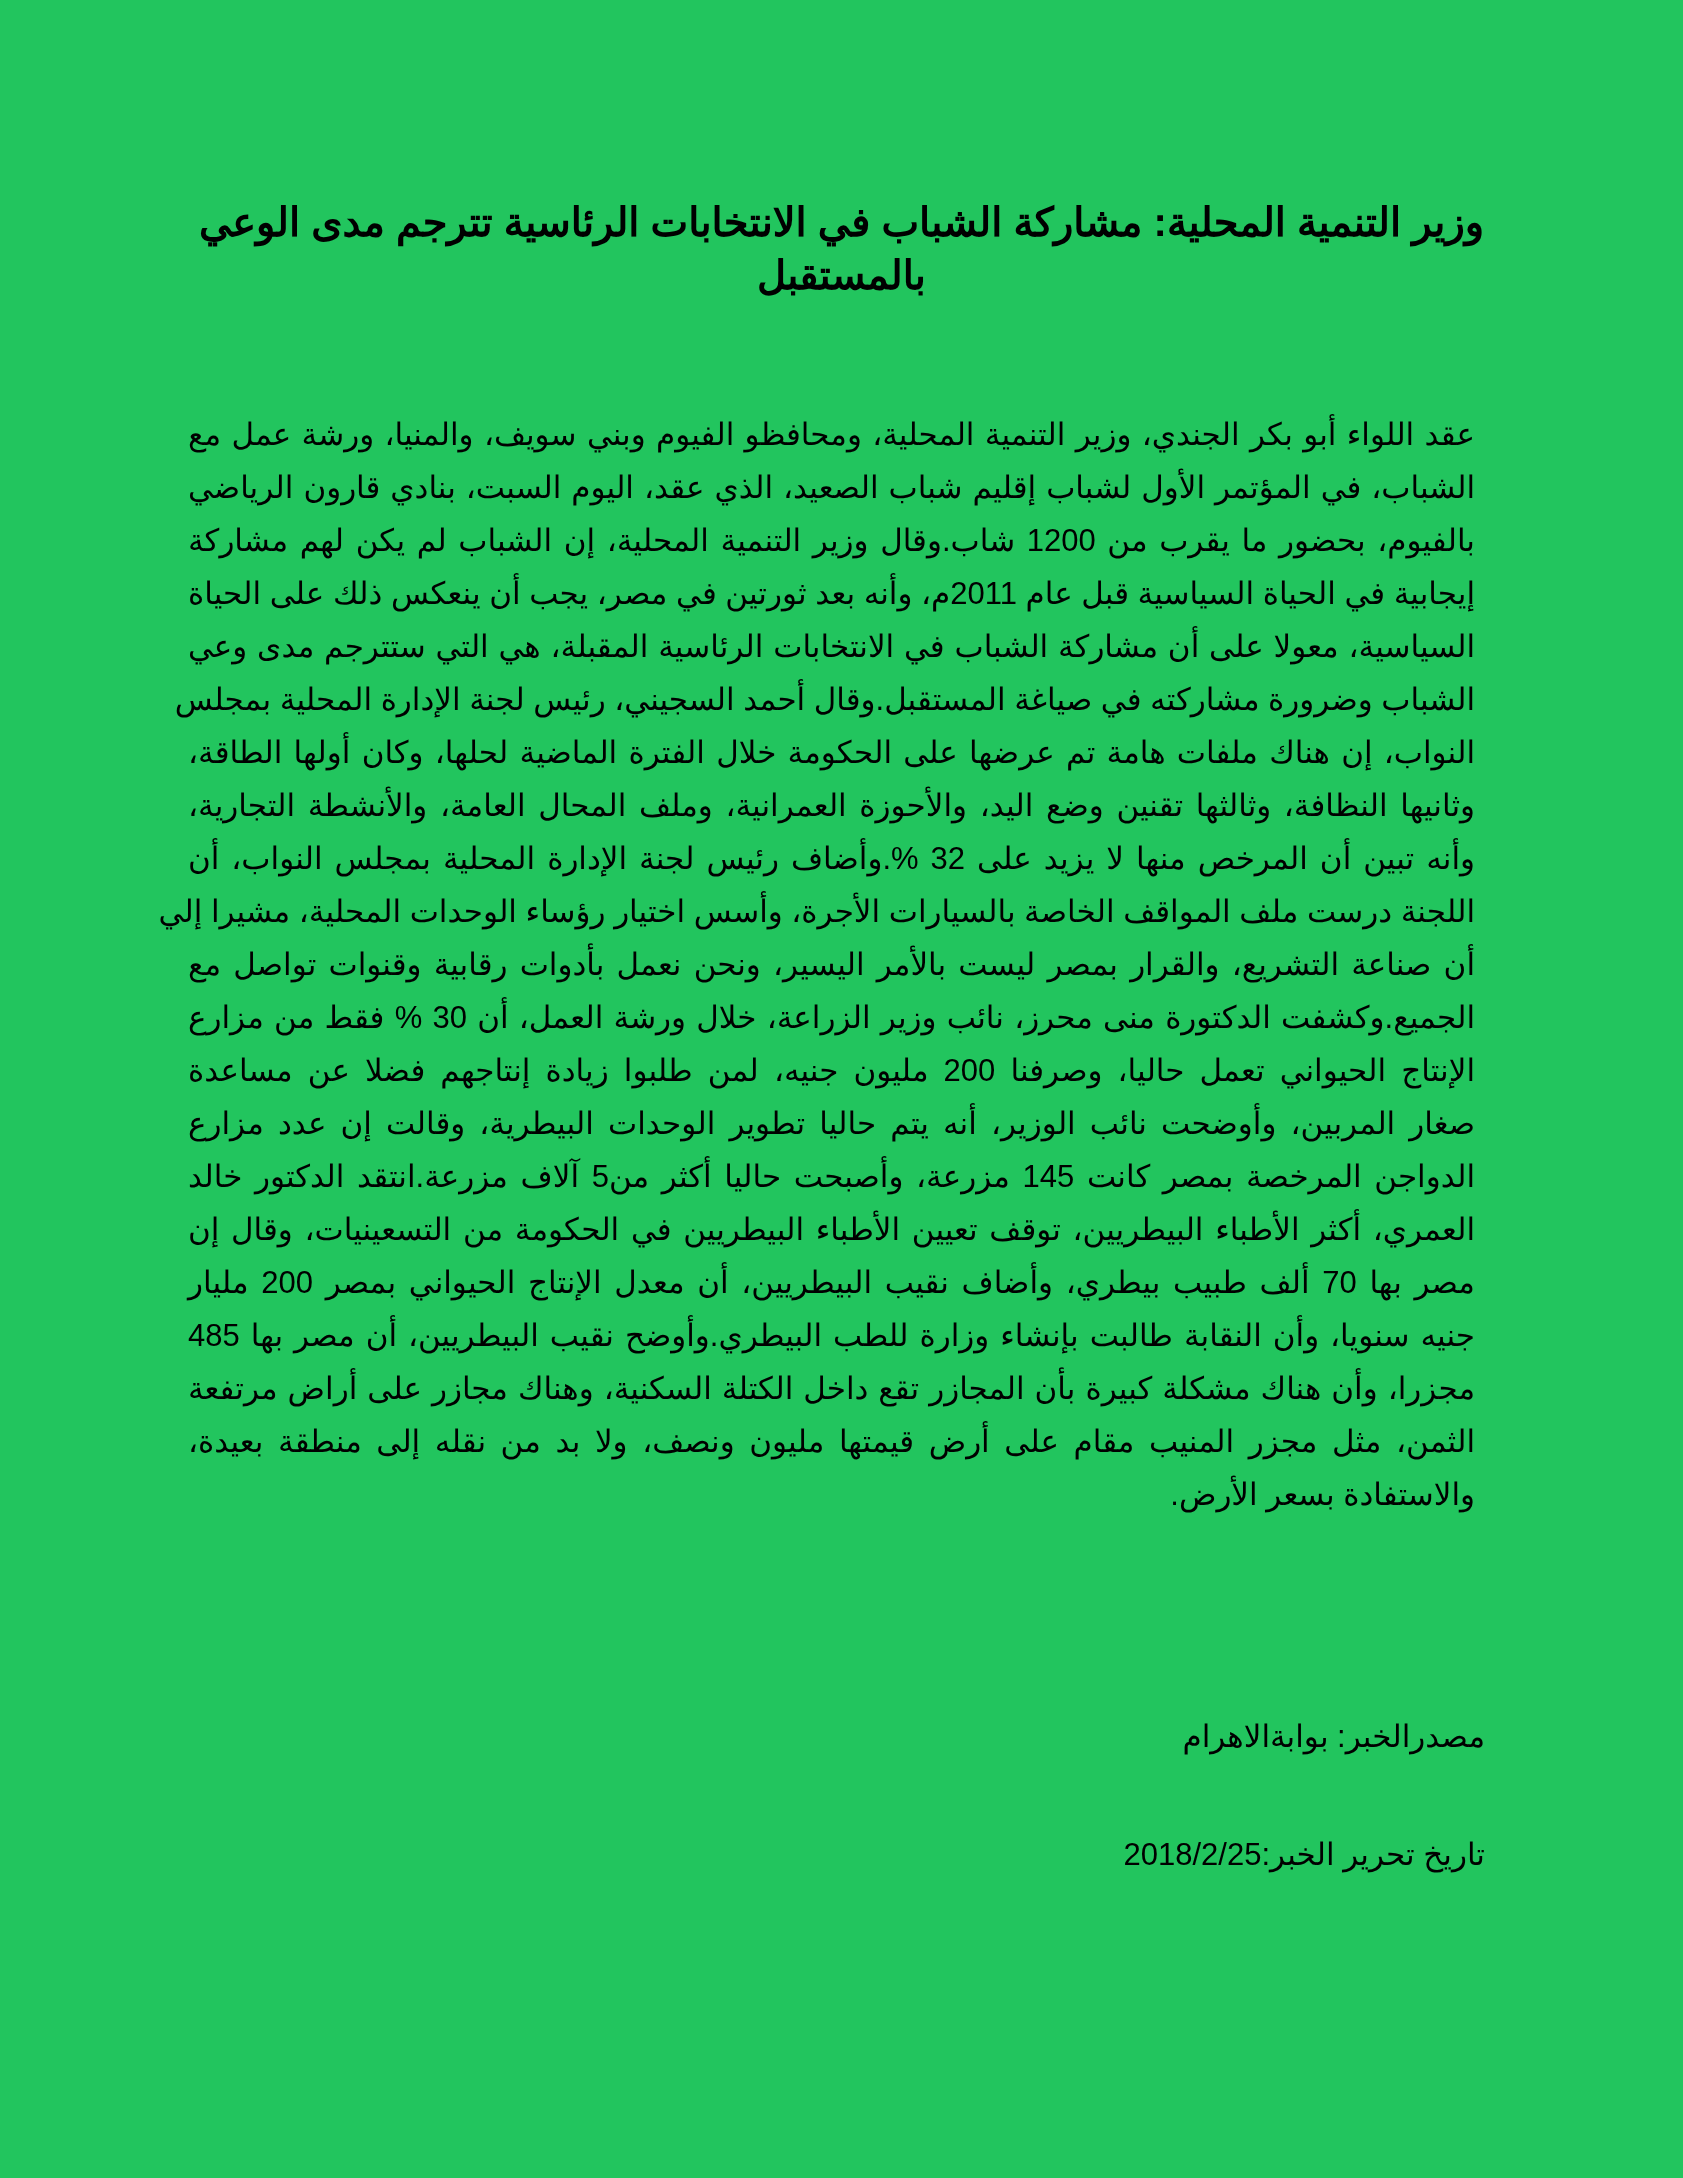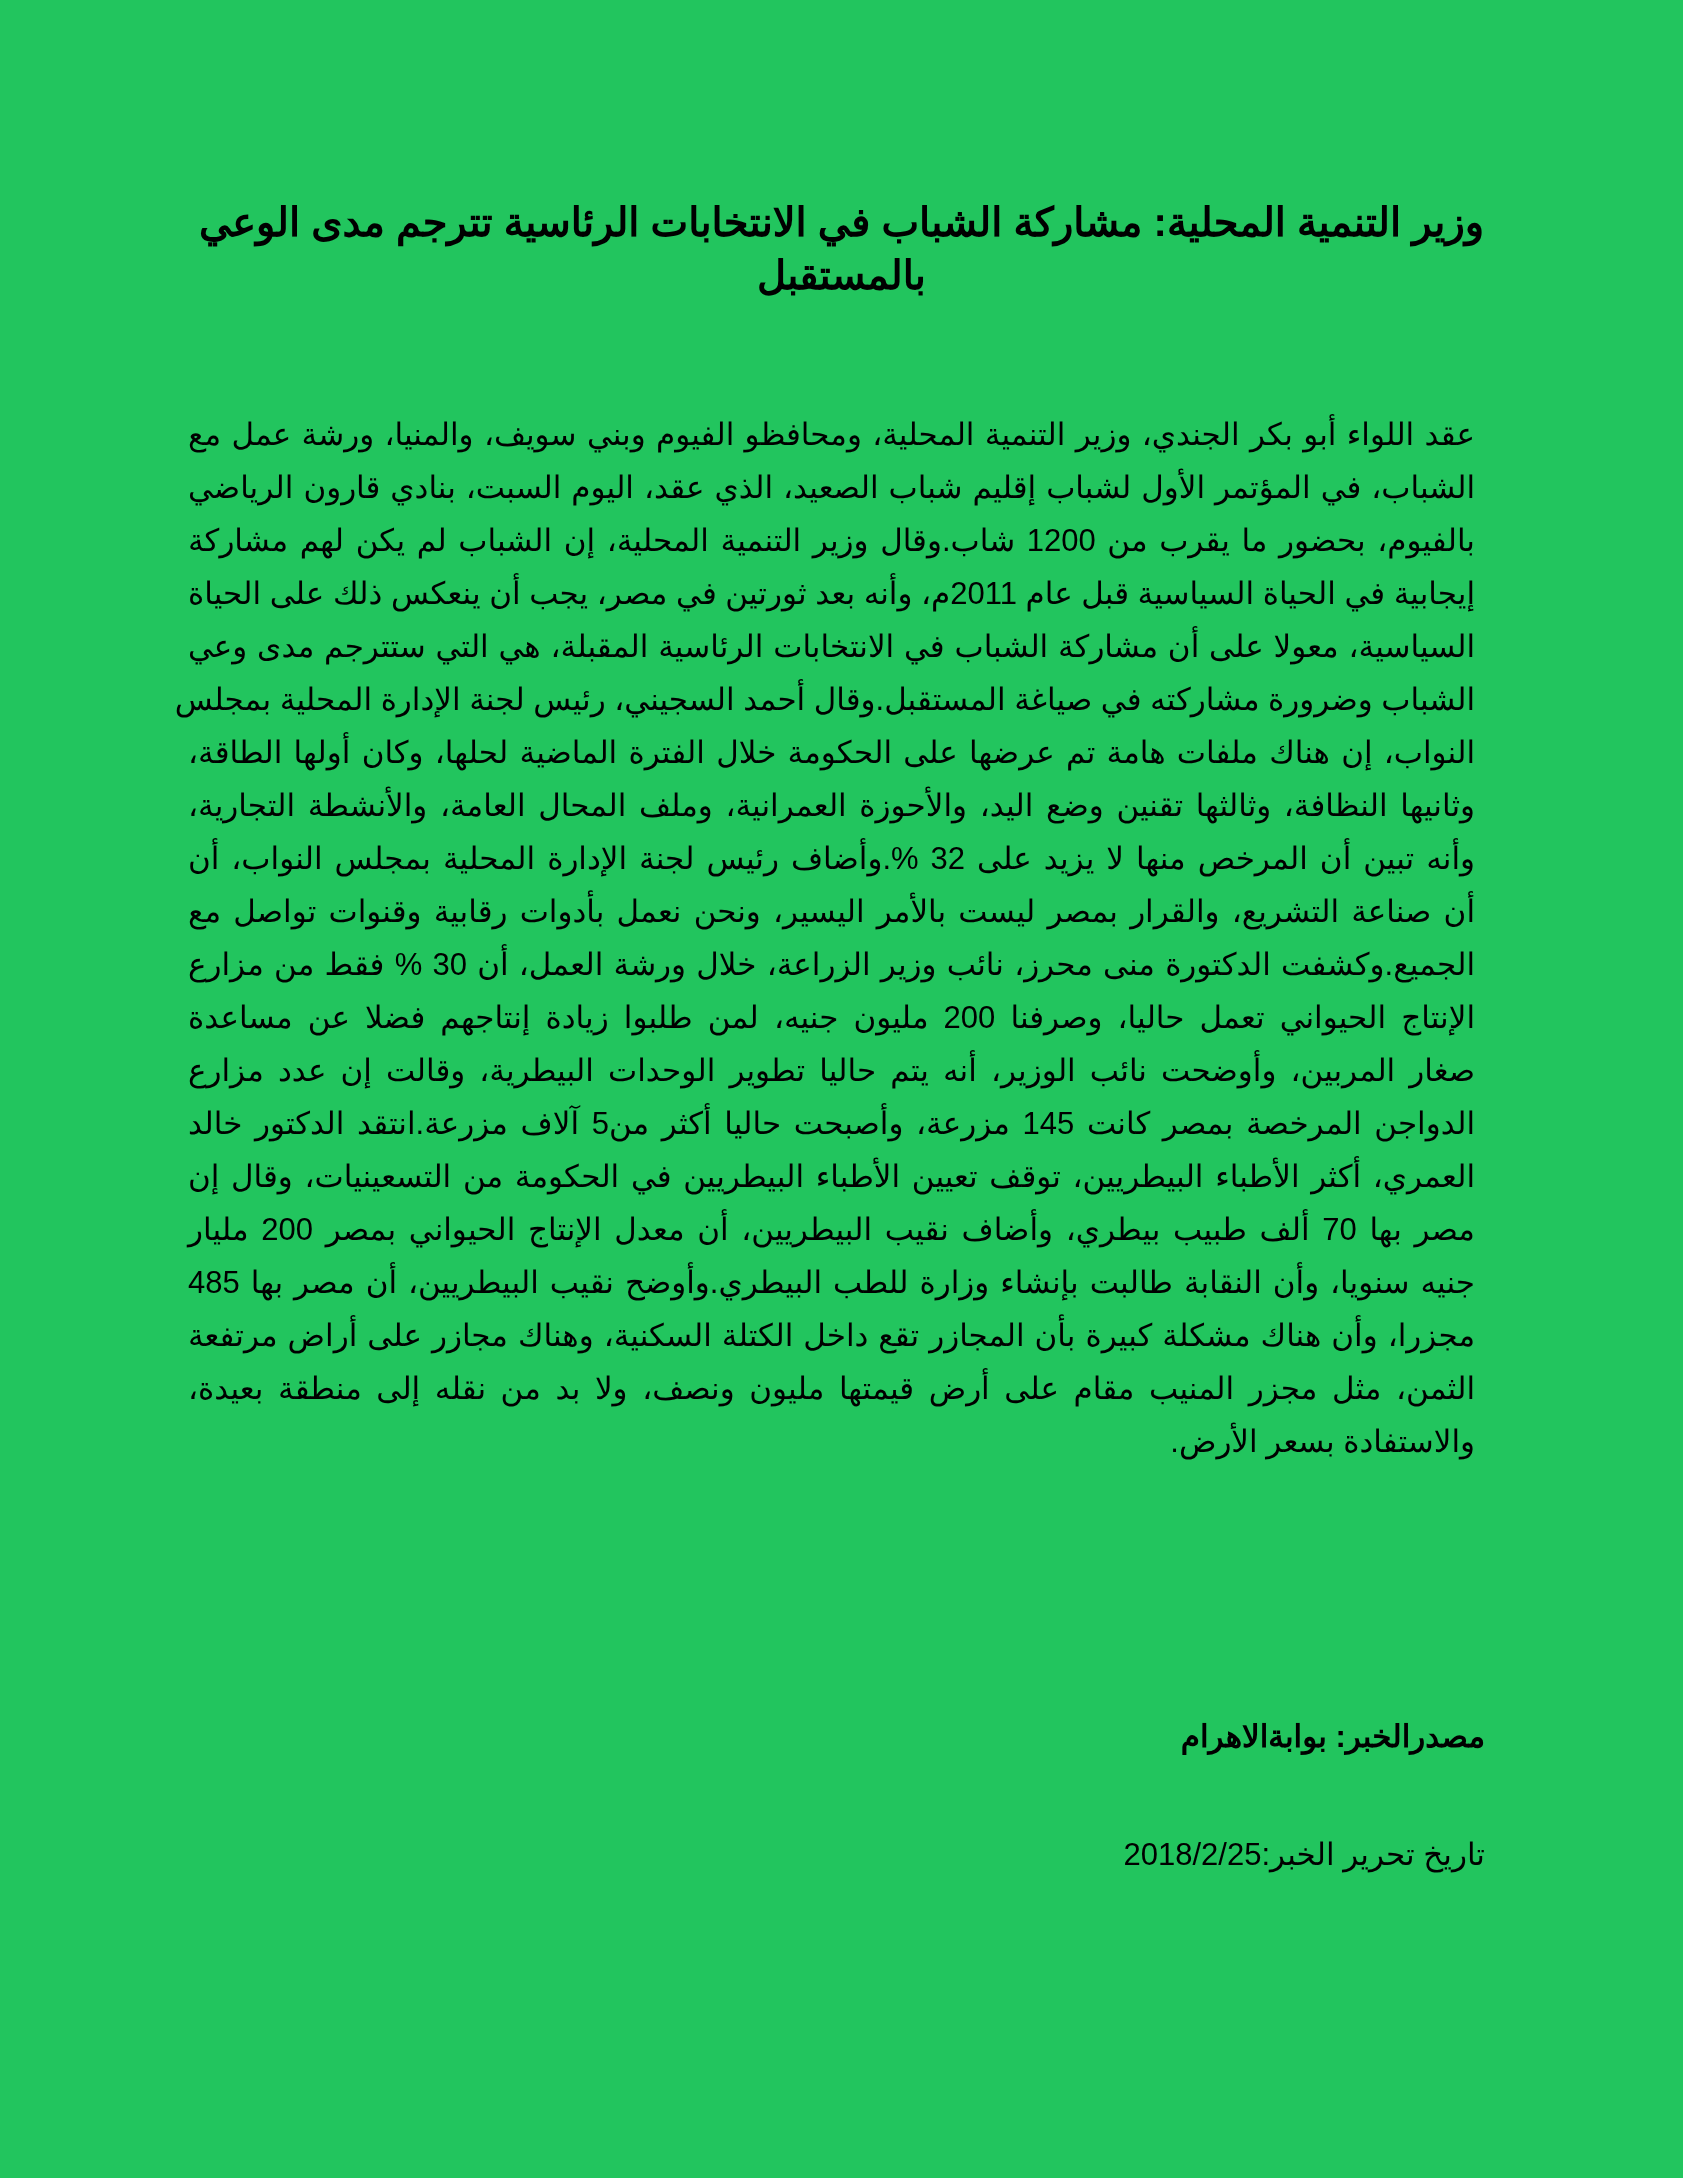--- a/index.html
+++ b/index.html
@@ -18,39 +18,40 @@
     }
     .line {
       height: 53px; line-height: 53px; white-space: nowrap;
       text-align: justify; text-align-last: justify;
     }
     .line.last { text-align-last: right; }
     .meta {
       position: absolute; right: 198px; direction: rtl; text-align: right;
       font-family: "Liberation Sans", sans-serif; font-size: 31px; white-space: nowrap;
     }
-    .meta.source { top: 1718px; font-weight: bold; }
+    .meta.source { top: 1718px; font-weight: normal; }
     .meta.date { top: 1836px; }
   </style>
 </head>
 <body>
 
 <div class="page">
   <h1 class="title" style="margin:0;">وزير التنمية المحلية: مشاركة الشباب في الانتخابات الرئاسية تترجم مدى الوعي بالمستقبل</h1>
 
   <div class="body-text">
     <div class="line">عقد اللواء أبو بكر الجندي، وزير التنمية المحلية، ومحافظو الفيوم وبني سويف، والمنيا، ورشة عمل مع</div>
     <div class="line">الشباب، في المؤتمر الأول لشباب إقليم شباب الصعيد، الذي عقد، اليوم السبت، بنادي قارون الرياضي</div>
     <div class="line">بالفيوم، بحضور ما يقرب من 1200 شاب.وقال وزير التنمية المحلية، إن الشباب لم يكن لهم مشاركة</div>
     <div class="line">إيجابية في الحياة السياسية قبل عام 2011م، وأنه بعد ثورتين في مصر، يجب أن ينعكس ذلك على الحياة</div>
     <div class="line">السياسية، معولا على أن مشاركة الشباب في الانتخابات الرئاسية المقبلة، هي التي ستترجم مدى وعي</div>
     <div class="line">الشباب وضرورة مشاركته في صياغة المستقبل.وقال أحمد السجيني، رئيس لجنة الإدارة المحلية بمجلس</div>
     <div class="line">النواب، إن هناك ملفات هامة تم عرضها على الحكومة خلال الفترة الماضية لحلها، وكان أولها الطاقة،</div>
     <div class="line">وثانيها النظافة، وثالثها تقنين وضع اليد، والأحوزة العمرانية، وملف المحال العامة، والأنشطة التجارية،</div>
     <div class="line">وأنه تبين أن المرخص منها لا يزيد على 32 %.وأضاف رئيس لجنة الإدارة المحلية بمجلس النواب، أن</div>
+    <div class="line">اللجنة درست ملف المواقف الخاصة بالسيارات الأجرة، وأسس اختيار رؤساء الوحدات المحلية، مشيرا إلي</div>
     <div class="line">أن صناعة التشريع، والقرار بمصر ليست بالأمر اليسير، ونحن نعمل بأدوات رقابية وقنوات تواصل مع</div>
     <div class="line">الجميع.وكشفت الدكتورة منى محرز، نائب وزير الزراعة، خلال ورشة العمل، أن 30 % فقط من مزارع</div>
     <div class="line">الإنتاج الحيواني تعمل حاليا، وصرفنا 200 مليون جنيه، لمن طلبوا زيادة إنتاجهم فضلا عن مساعدة</div>
     <div class="line">صغار المربين، وأوضحت نائب الوزير، أنه يتم حاليا تطوير الوحدات البيطرية، وقالت إن عدد مزارع</div>
     <div class="line">الدواجن المرخصة بمصر كانت 145 مزرعة، وأصبحت حاليا أكثر من5 آلاف مزرعة.انتقد الدكتور خالد</div>
     <div class="line">العمري، أكثر الأطباء البيطريين، توقف تعيين الأطباء البيطريين في الحكومة من التسعينيات، وقال إن</div>
     <div class="line">مصر بها 70 ألف طبيب بيطري، وأضاف نقيب البيطريين، أن معدل الإنتاج الحيواني بمصر 200 مليار</div>
     <div class="line">جنيه سنويا، وأن النقابة طالبت بإنشاء وزارة للطب البيطري.وأوضح نقيب البيطريين، أن مصر بها 485</div>
     <div class="line">مجزرا، وأن هناك مشكلة كبيرة بأن المجازر تقع داخل الكتلة السكنية، وهناك مجازر على أراض مرتفعة</div>
     <div class="line">الثمن، مثل مجزر المنيب مقام على أرض قيمتها مليون ونصف، ولا بد من نقله إلى منطقة بعيدة،</div>

